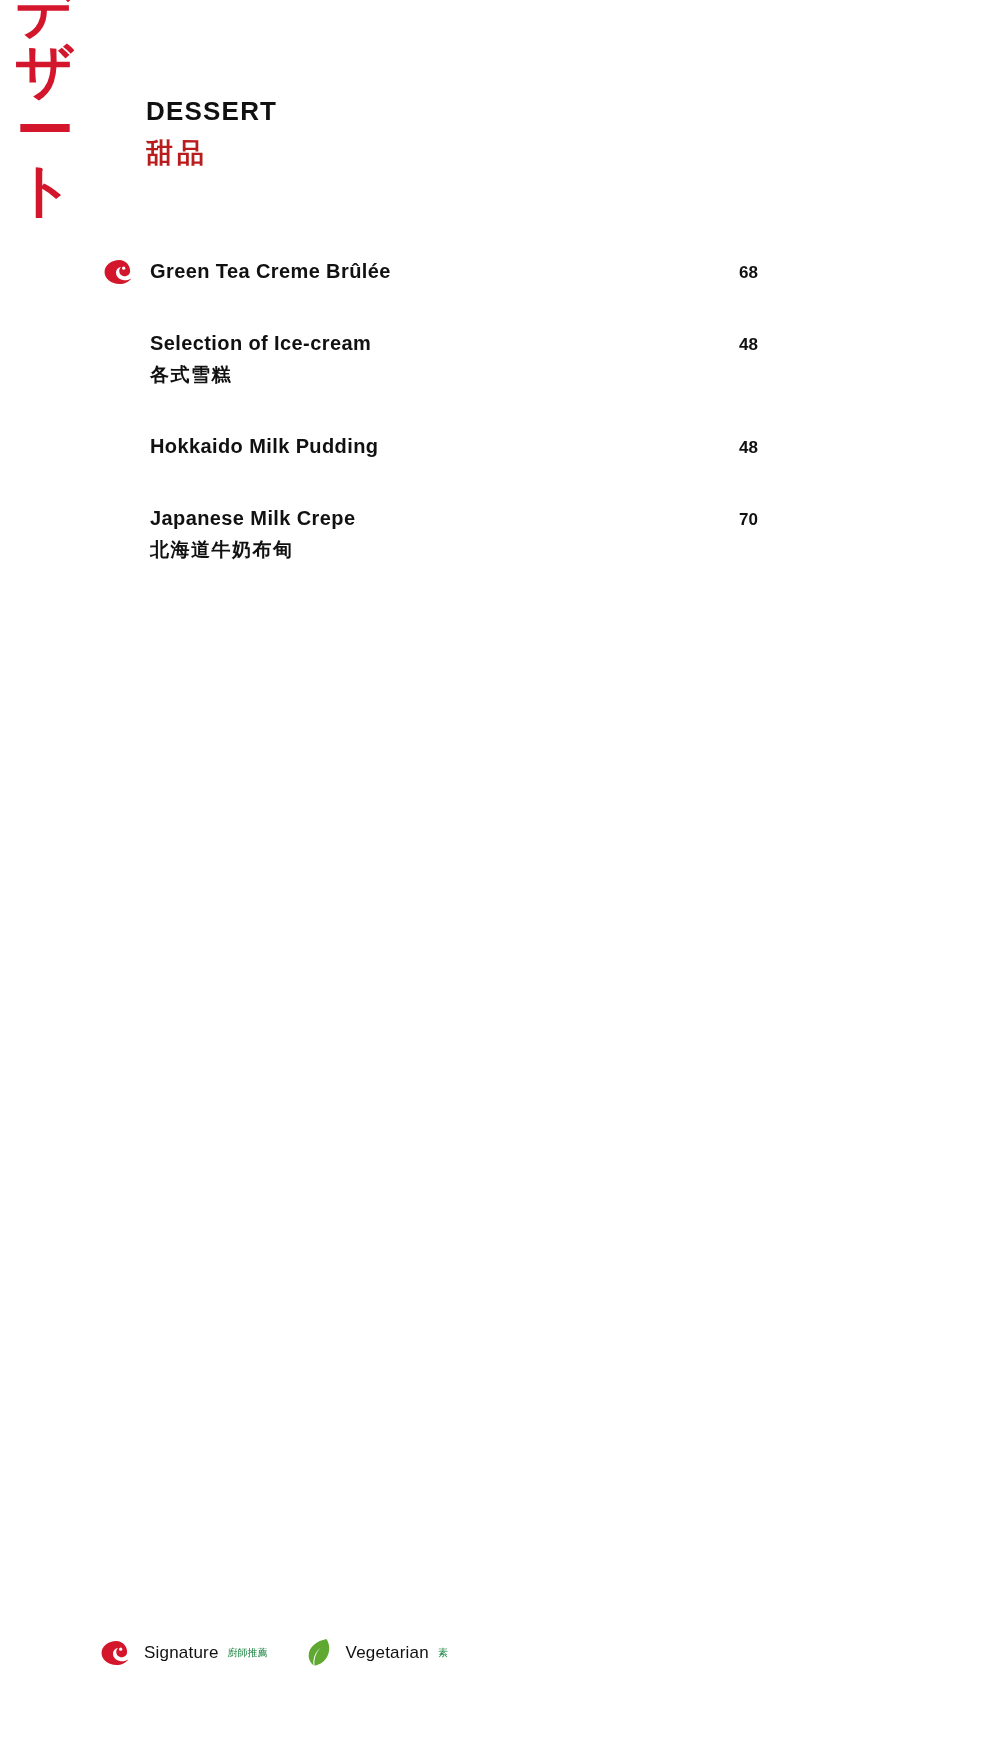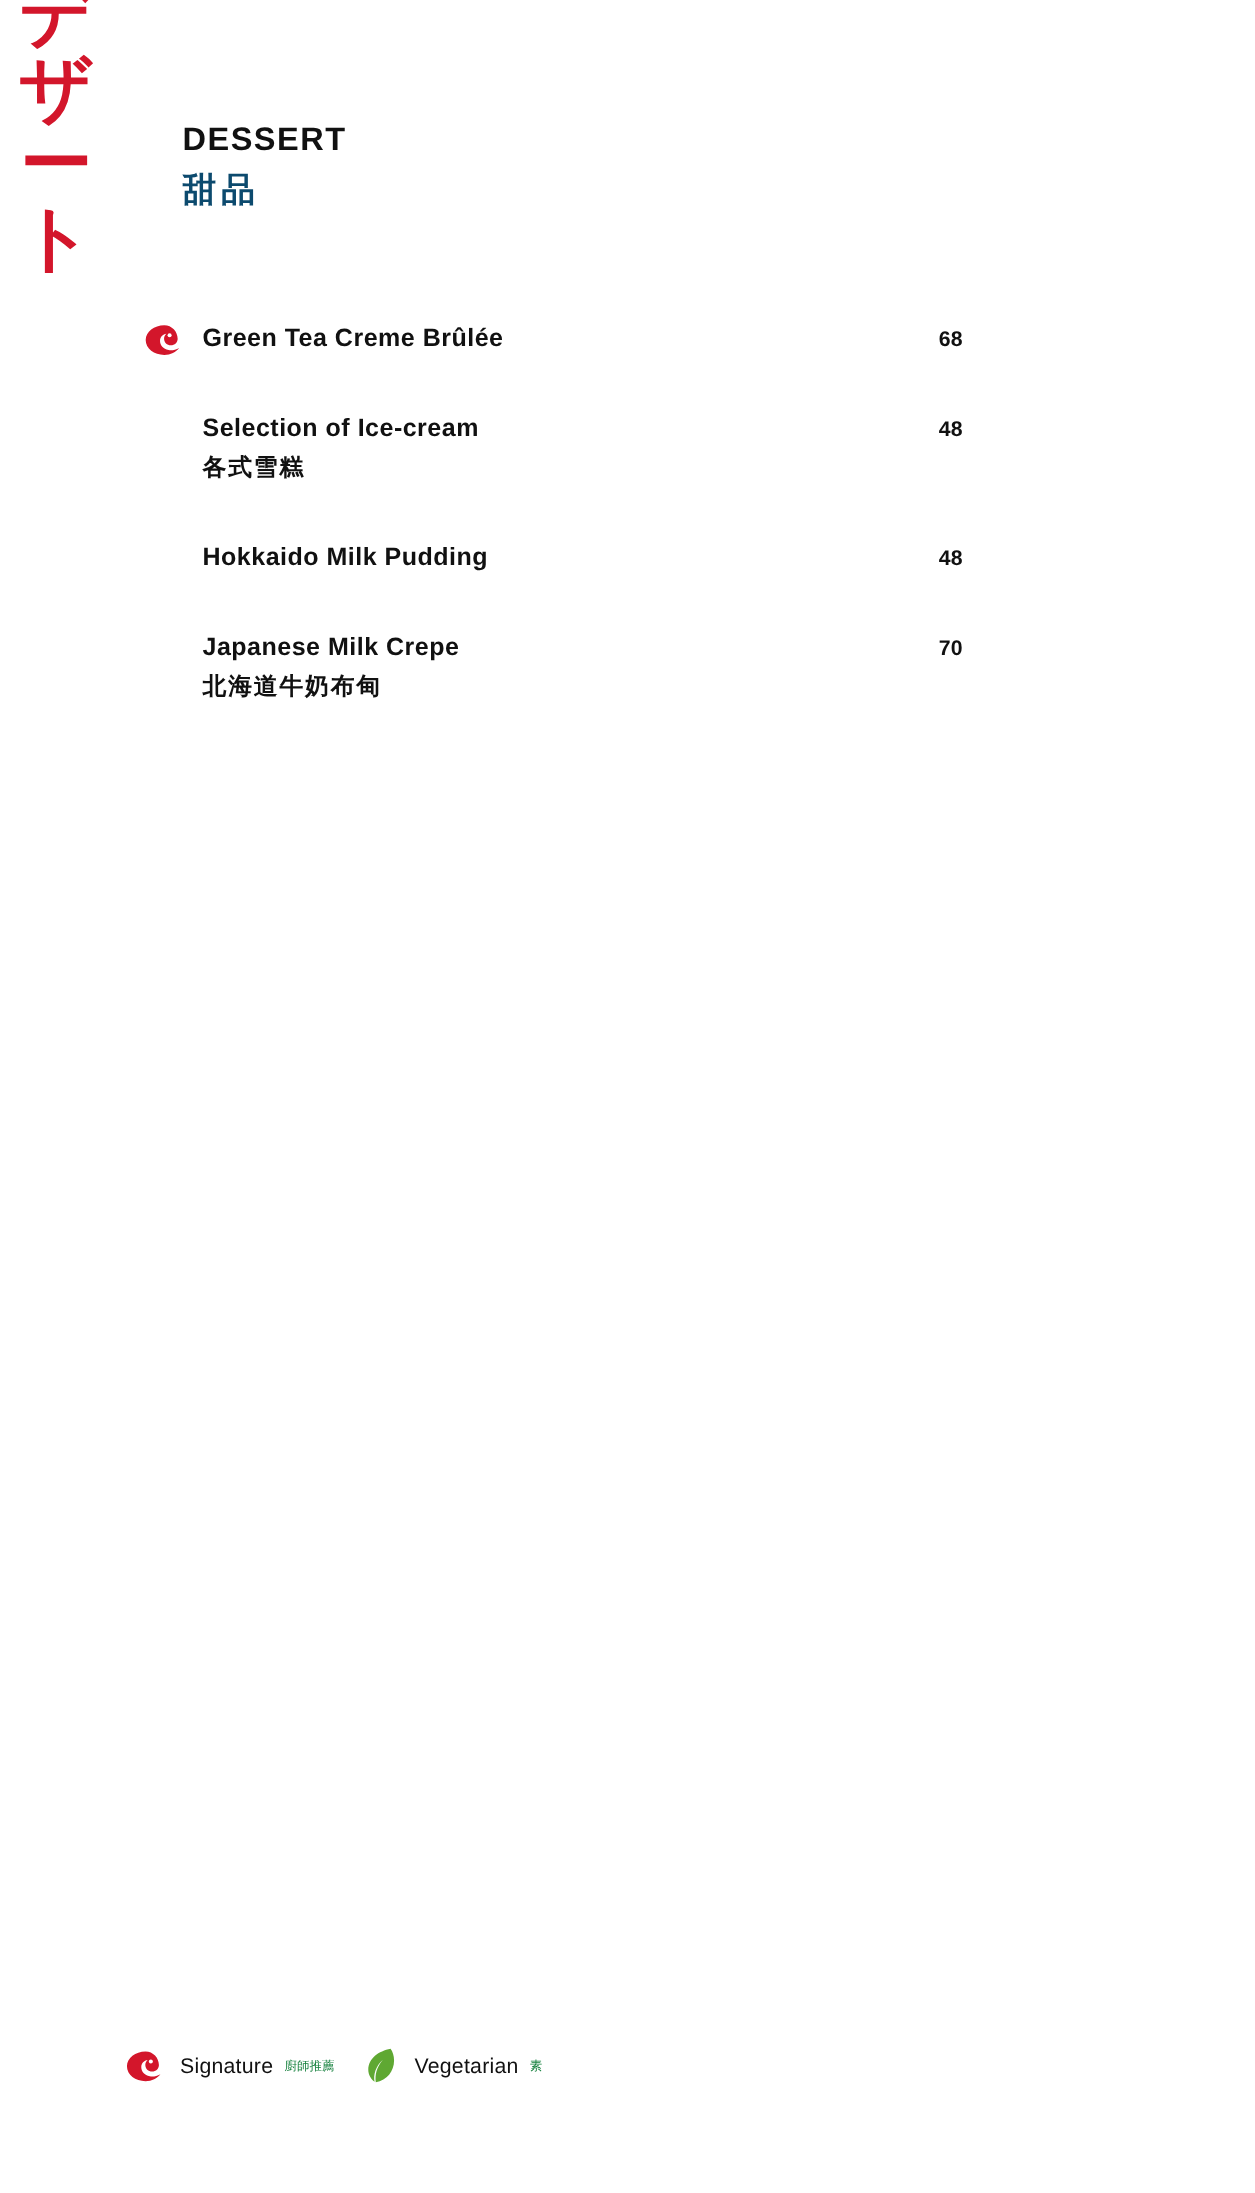--- a/index.html
+++ b/index.html
@@ -47,28 +47,28 @@
     letter-spacing: 1.2px;
     color: #111111;
     line-height: 1.2;
   }
   .header .title-zh {
     margin-top: 10px;
     font-family: "DejaVu Sans", sans-serif;
     font-size: 27px;
     font-weight: 700;
     letter-spacing: 4px;
-    color: #0c4a6e;
+    color: #b91c1c;
     line-height: 1.2;
   }
 
   
   .menu {
     position: absolute;
-    left: 162px;
+    left: 150px;
     top: 258px;
     width: 608px;
   }
   .item {
     position: relative;
     margin-bottom: 46px;
   }
   .item-row {
     display: flex;
     align-items: baseline;
@@ -113,21 +113,21 @@
     height: 28px;
   }
 
   
   .legend {
     position: absolute;
     left: 98px;
     bottom: 86px;
     display: flex;
     align-items: flex-end;
-    gap: 18px;
+    gap: 32px;
   }
   .legend-entry {
     display: flex;
     align-items: center;
   }
   .legend-icon {
     width: 36px;
     height: 30px;
     display: flex;
     align-items: center;

